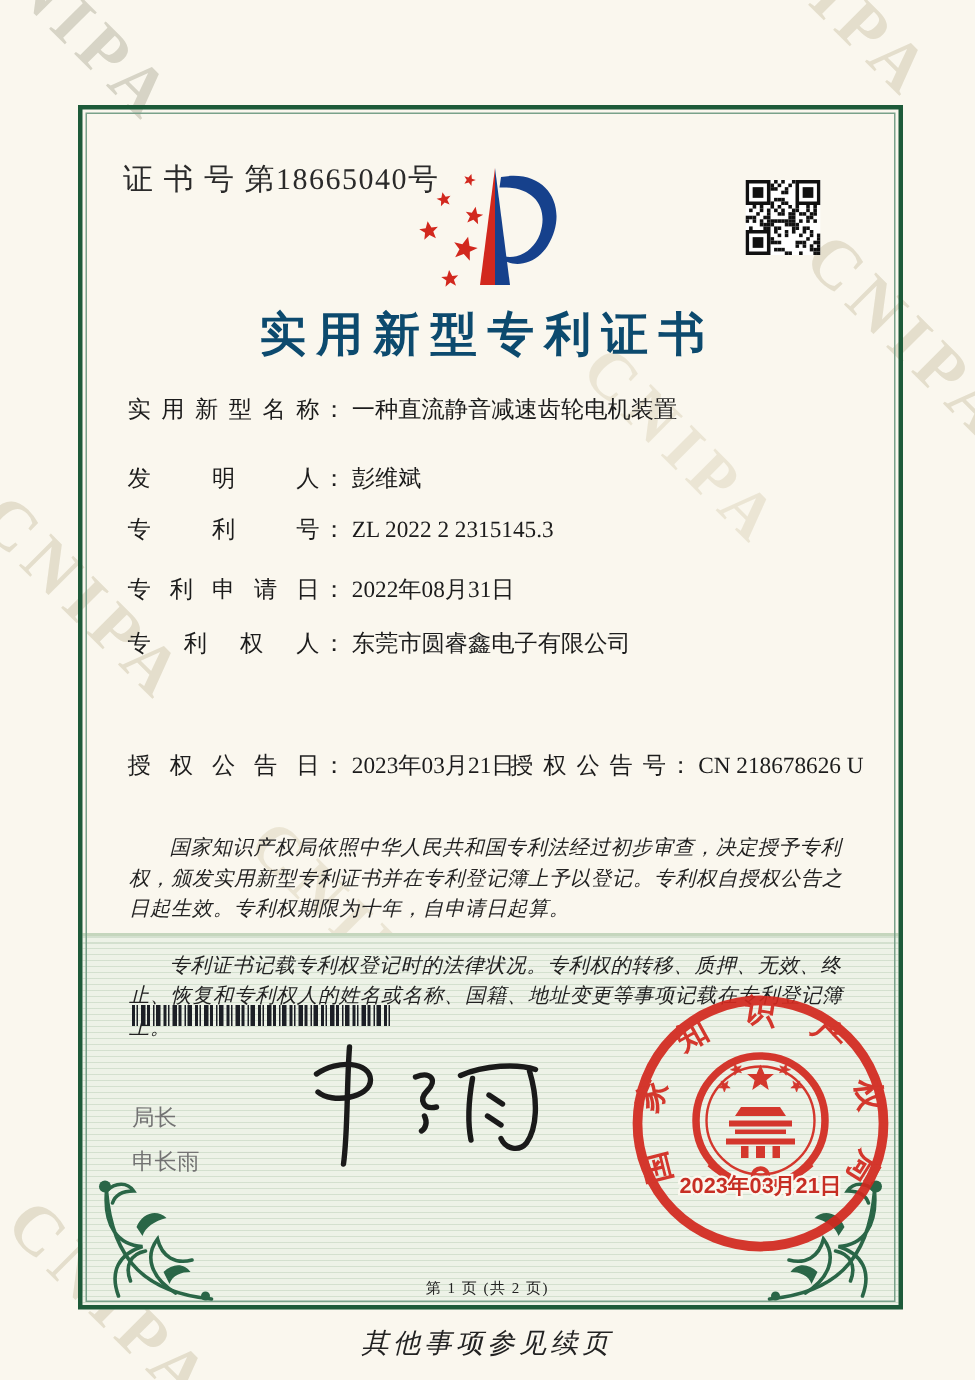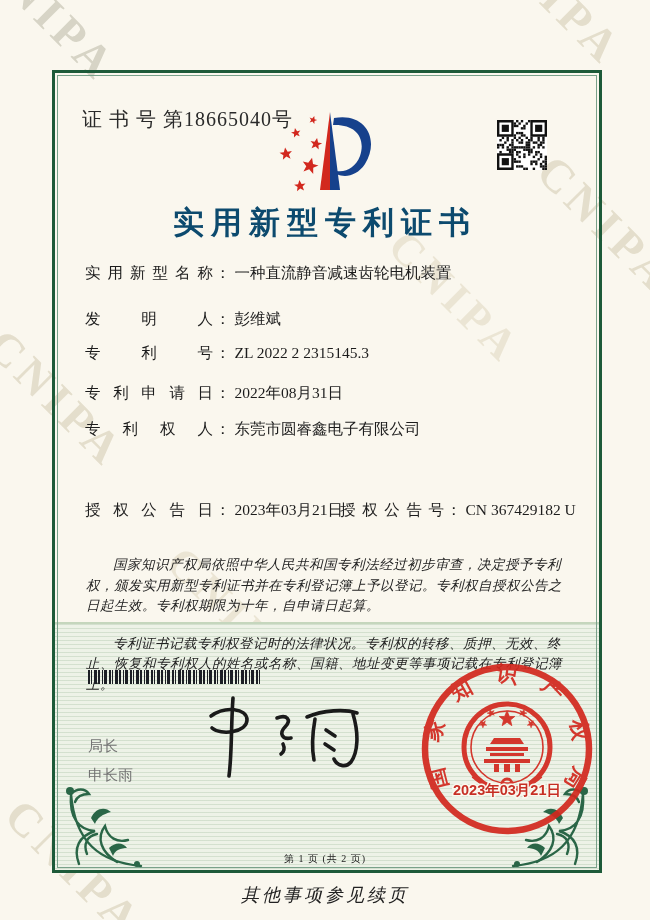--- a/index.html
+++ b/index.html
@@ -279,21 +279,21 @@
   </div>
   <div class="frow" style="top:383px">
     <span class="flabel">专利申请日</span><span class="fcolon">：</span><span>2022年08月31日</span>
   </div>
   <div class="frow" style="top:419px">
     <span class="flabel">专利权人</span><span class="fcolon">：</span><span>东莞市圆睿鑫电子有限公司</span>
   </div>
   <div class="frow" style="top:500px; width:482px">
     <span class="flabel">授权公告日</span><span class="fcolon">：</span><span>2023年03月21日</span>
     <span class="pair2">
-      <span class="flabel">授权公告号</span><span class="fcolon">：</span><span>CN 367429182 U</span>
+      <span class="flabel">授权公告号</span><span class="fcolon">：</span><span>CN 218678626 U</span>
     </span>
   </div>
 
   <div class="paras">
     <p>国家知识产权局依照中华人民共和国专利法经过初步审查，决定授予专利权，颁发实用新型专利证书并在专利登记簿上予以登记。专利权自授权公告之日起生效。专利权期限为十年，自申请日起算。</p>
     <p>专利证书记载专利权登记时的法律状况。专利权的转移、质押、无效、终止、恢复和专利权人的姓名或名称、国籍、地址变更等事项记载在专利登记簿上。</p>
   </div>
 
   <svg class="barcode" width="177" height="14" viewBox="0 0 177 14">
     <g fill="#1c1f26">

